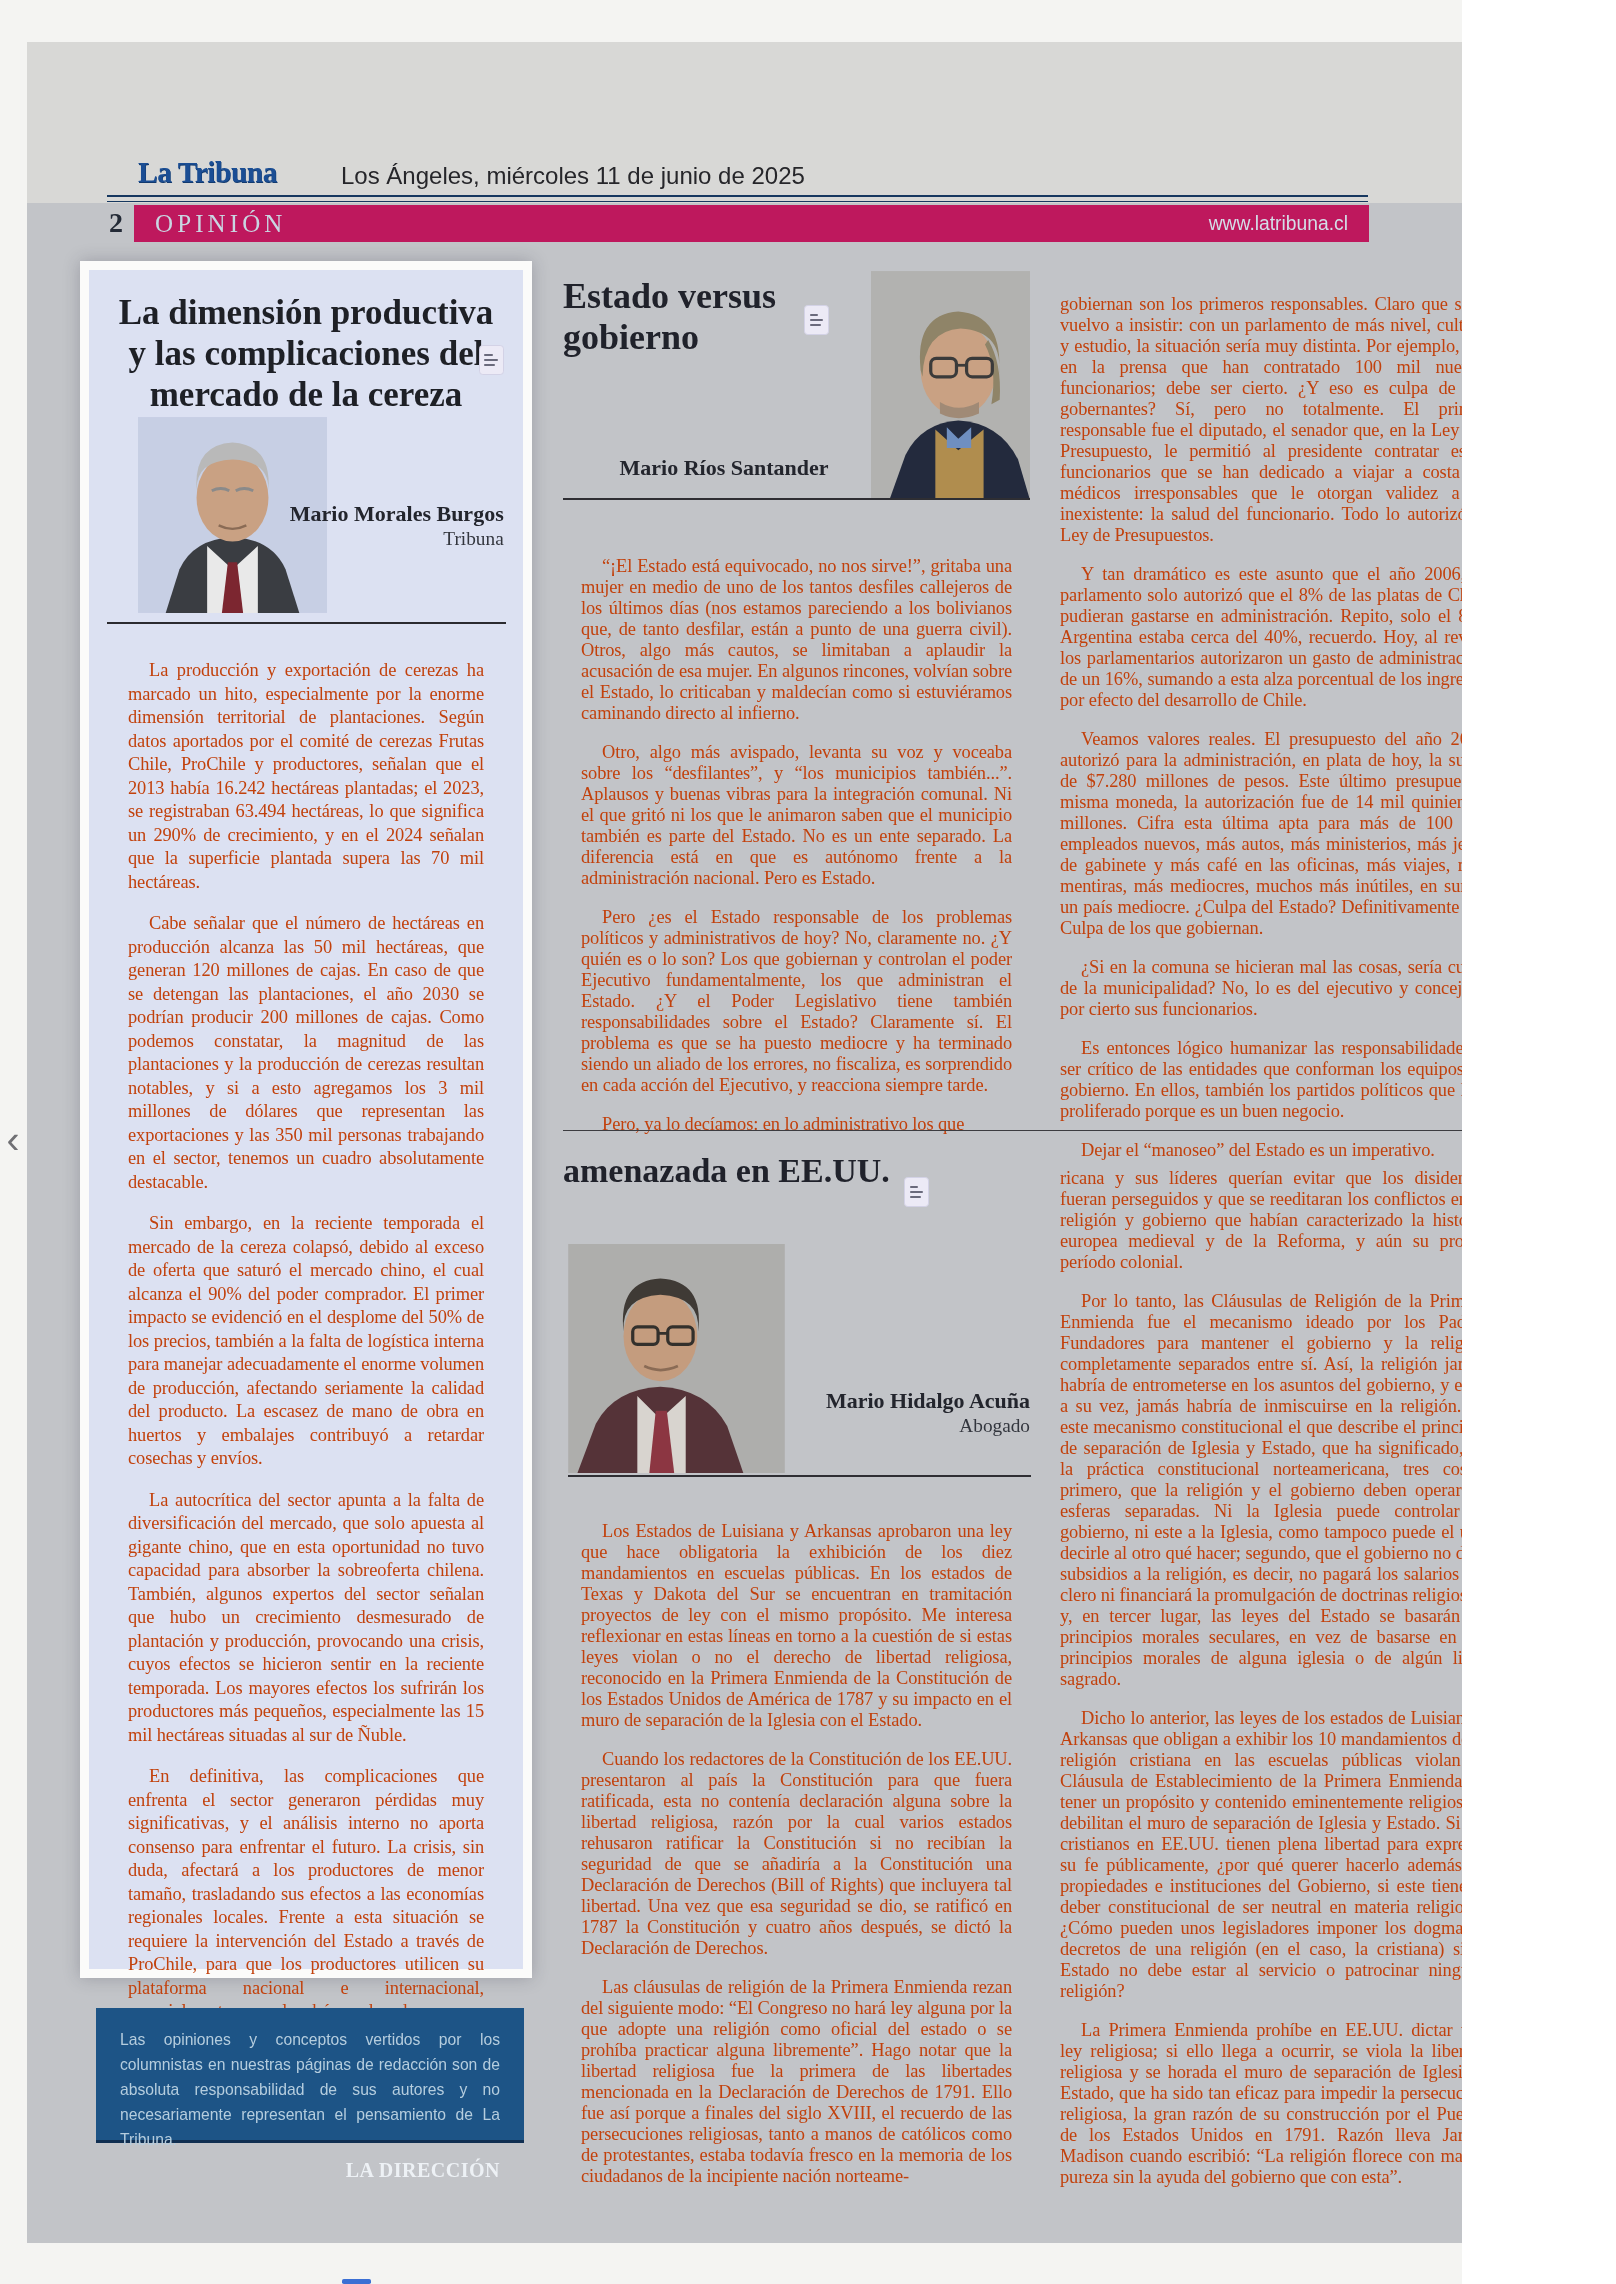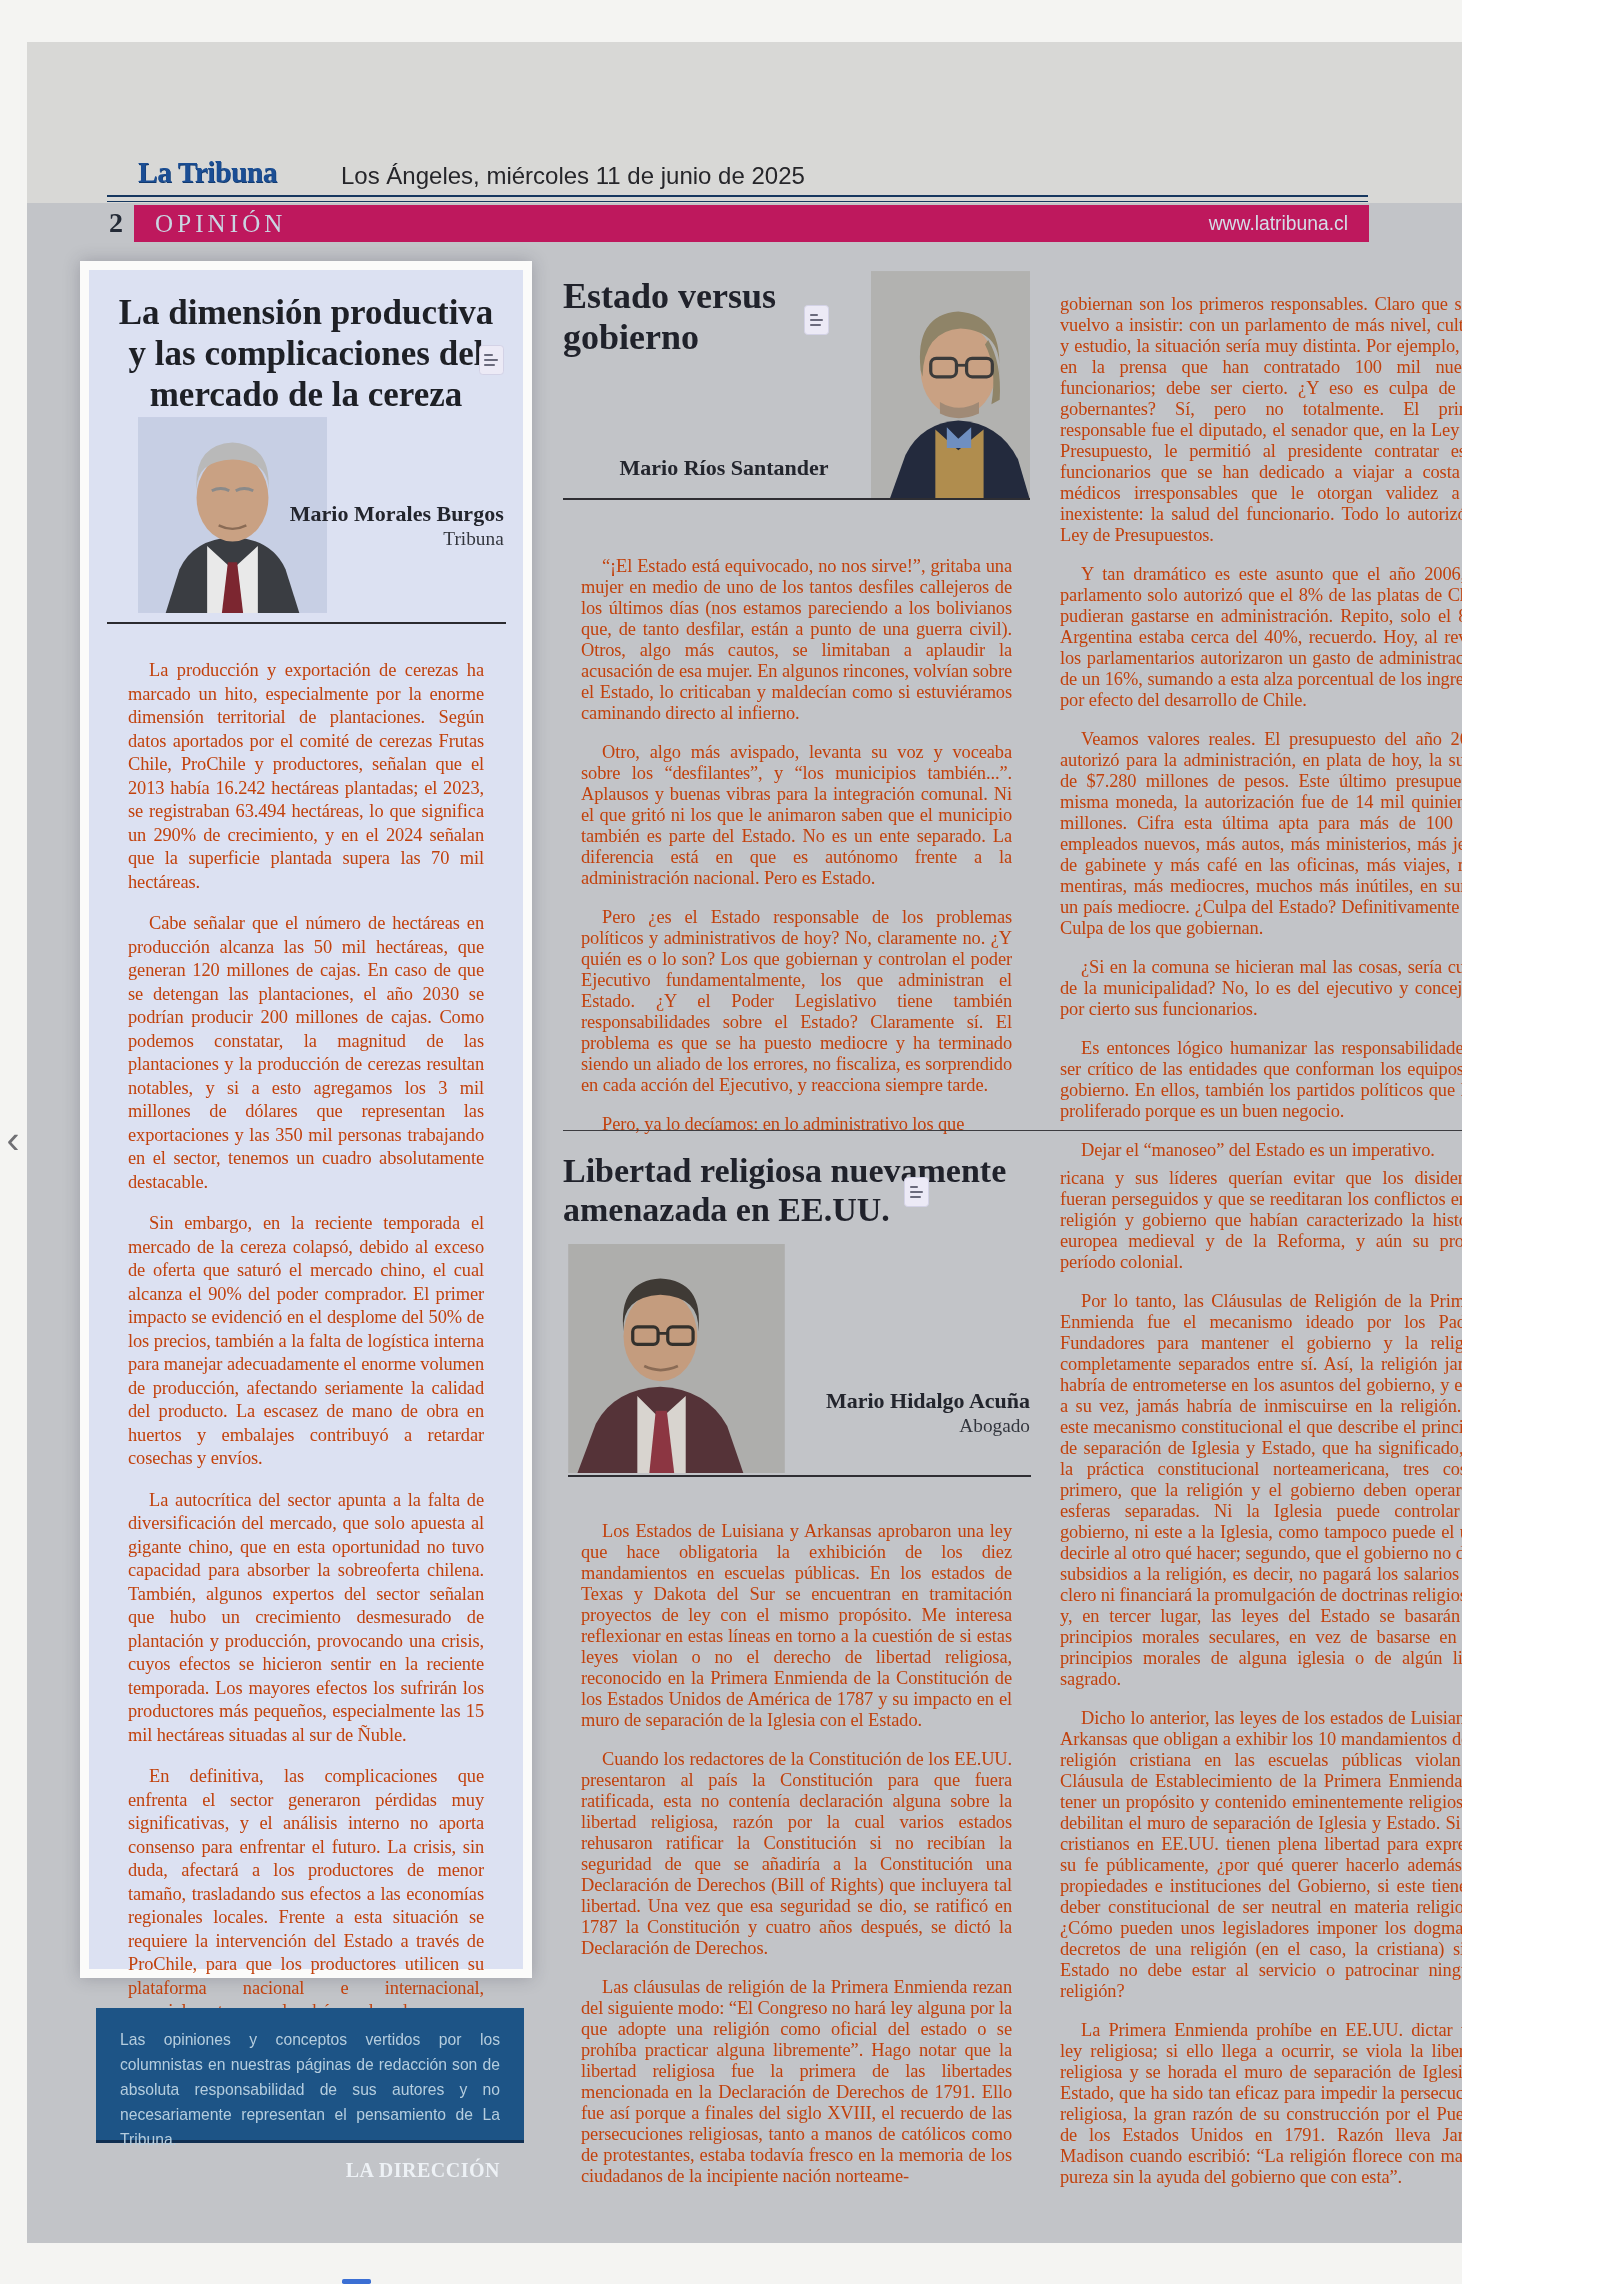--- a/index.html
+++ b/index.html
@@ -163,21 +163,20 @@
     <p>Y tan dramático es este asunto que el año 2006, el parlamento solo autorizó que el 8% de las platas de Chile pudieran gastarse en administración. Repito, solo el 8%. Argentina estaba cerca del 40%, recuerdo. Hoy, al revés, los parlamentarios autorizaron un gasto de administración de un 16%, sumando a esta alza porcentual de los ingresos por efecto del desarrollo de Chile.</p>
     <p>Veamos valores reales. El presupuesto del año 2006 autorizó para la administración, en plata de hoy, la suma de $7.280 millones de pesos. Este último presupuesto, misma moneda, la autorización fue de 14 mil quinientos millones. Cifra esta última apta para más de 100 mil empleados nuevos, más autos, más ministerios, más jefes de gabinete y más café en las oficinas, más viajes, más mentiras, más mediocres, muchos más inútiles, en suma, un país mediocre. ¿Culpa del Estado? Definitivamente no. Culpa de los que gobiernan.</p>
     <p>¿Si en la comuna se hicieran mal las cosas, sería culpa de la municipalidad? No, lo es del ejecutivo y concejo y por cierto sus funcionarios.</p>
     <p>Es entonces lógico humanizar las responsabilidades y ser crítico de las entidades que conforman los equipos de gobierno. En ellos, también los partidos políticos que han proliferado porque es un buen negocio.</p>
     <p>Dejar el “manoseo” del Estado es un imperativo.</p>
   </div>
 
   <div class="section-divider"></div>
 
   <div class="col art-title" style="left:563px;top:1151px;width:479px;font-size:34px;line-height:39px;">
-    <span>Libertad religiosa nuevamente</span>
     <span>amenazada en EE.UU.</span>
   </div>
   <div class="opt-icon" style="position:absolute;left:904px;top:1177px;">
       <b></b>
       <b></b>
       <b></b>
     </div>
 
   <div class="photo" style="left:568px;top:1244px;width:217px;height:229px;">
     <svg width="217" height="229" viewBox="0 0 470 497" xmlns="http://www.w3.org/2000/svg">

